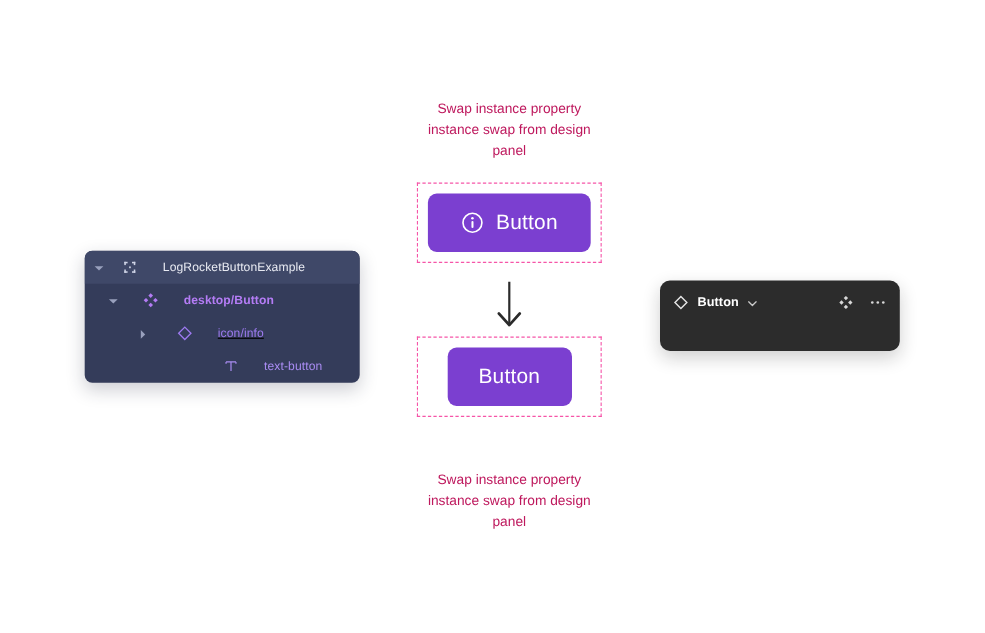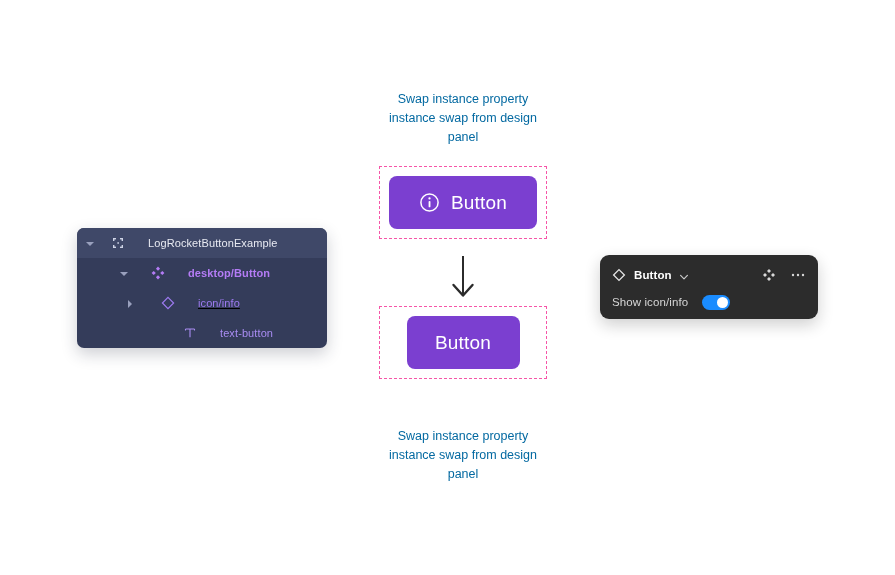--- a/index.html
+++ b/index.html
@@ -83,21 +83,21 @@
   .lbl-text  { color: #a98cf2; }
 
   
   .ic-frame svg, .ic-comp svg, .ic-inst svg, .ic-text svg { display:block; }
 
   
   .caption {
     position: absolute;
     width: 220px;
     text-align: center;
-    color: #0369a1;
+    color: #be185d;
     font-size: 12.5px;
     line-height: 19px;
   }
   .caption b { font-weight: 400; }
   .caption-top { left: 353px; top: 90px; }
   .caption-bottom { left: 353px; top: 427px; }
 
   .selbox {
     position: absolute;
     border: 1.6px dashed #f655a8;
@@ -230,21 +230,21 @@
               <rect x="2" y="9" width="1.4" height="3"></rect>
             <rect x="10.6" y="2" width="1.4" height="3"></rect>
               <rect x="10.6" y="9" width="1.4" height="3"></rect>
             <rect x="6.4" y="6.2" width="1.5" height="1.6"></rect>
           </g>
         </svg>
       </span>
       <span class="layer-label lbl-frame">LogRocketButtonExample</span>
     </div>
 
-    <div class="layer-row" style="padding-left:42px;">
+    <div class="layer-row" style="padding-left:21px;">
       <span class="tri tri-down"></span>
       <span class="layer-icon ic-comp" style="margin-left:6px;">
         <svg width="14" height="14" viewBox="0 0 14 14">
           <g fill="#b47cf5">
             <path d="M7 0.6 L9.1 2.7 L7 4.8 L4.9 2.7 Z"></path>
             <path d="M7 9.2 L9.1 11.3 L7 13.4 L4.9 11.3 Z"></path>
             <path d="M2.7 4.9 L4.8 7 L2.7 9.1 L0.6 7 Z"></path>
             <path d="M11.3 4.9 L13.4 7 L11.3 9.1 L9.2 7 Z"></path>
           </g>
         </svg>
@@ -255,21 +255,21 @@
     <div class="layer-row" style="padding-left:48px;text-decoration:underline;">
       <span class="tri tri-right"></span>
       <span class="layer-icon ic-inst" style="margin-left:10px;">
         <svg width="14" height="14" viewBox="0 0 14 14">
           <path d="M7 1.4 L12.6 7 L7 12.6 L1.4 7 Z" fill="none" stroke="#9d7af0" stroke-width="1.2"></path>
         </svg>
       </span>
       <span class="layer-label lbl-inst">icon/info</span>
     </div>
 
-    <div class="layer-row" style="padding-left:48px;margin-left:22px;">
+    <div class="layer-row" style="padding-left:90px;">
       <span class="tri"></span>
       <span class="layer-icon ic-text" style="margin-left:10px;">
         <svg width="14" height="14" viewBox="0 0 14 14">
           <g fill="none" stroke="#a98cf2" stroke-width="1.1">
             <line x1="2.5" y1="3" x2="11.5" y2="3"></line>
             <line x1="7" y1="3" x2="7" y2="11.2"></line>
             <line x1="2.5" y1="3" x2="2.5" y2="4.6"></line>
             <line x1="11.5" y1="3" x2="11.5" y2="4.6"></line>
           </g>
         </svg>
@@ -345,21 +345,15 @@
         <svg width="16" height="14" viewBox="0 0 16 14">
           <g fill="#d8d8d8">
             <circle cx="3" cy="7" r="1.2"></circle>
             <circle cx="8" cy="7" r="1.2"></circle>
             <circle cx="13" cy="7" r="1.2"></circle>
           </g>
         </svg>
       </span>
     </div>
 
-    <div class="dp-row">
-      <span class="dp-prop-label">Show icon/info</span>
-      <span class="toggle">
-        <span class="knob"></span>
-      </span>
-    </div>
   </div>
 
 </div>
 
 </body></html>

